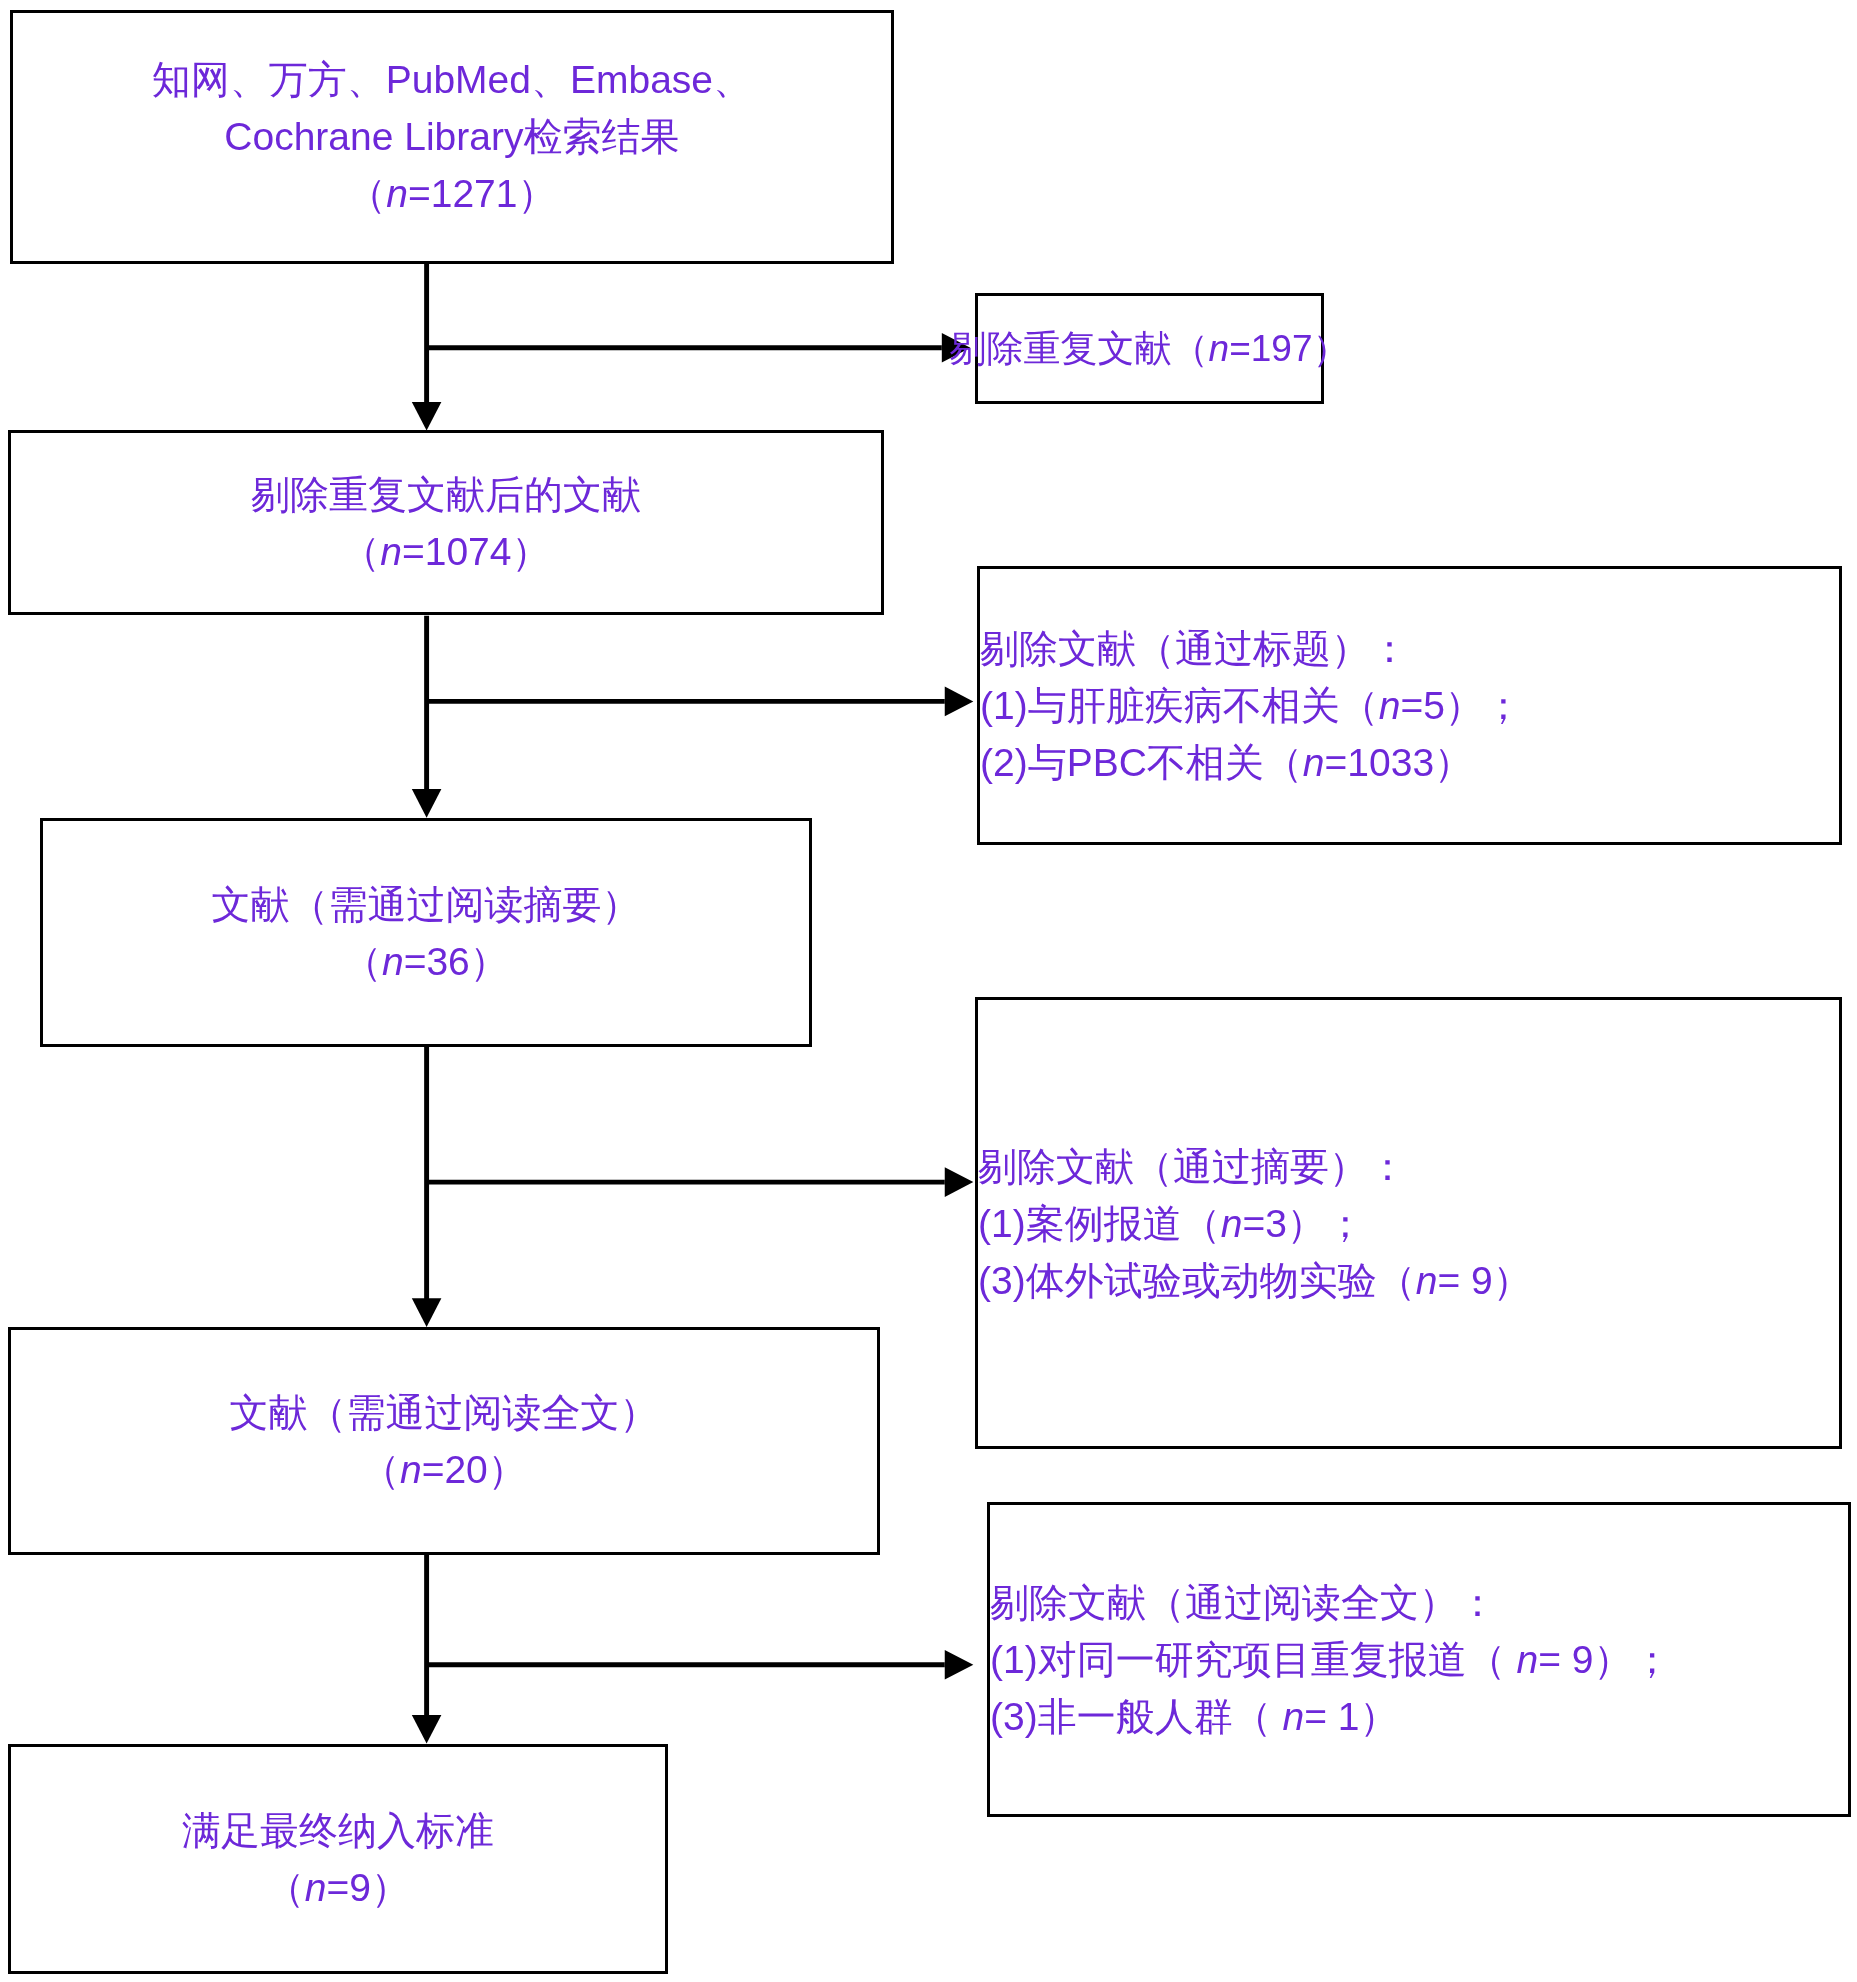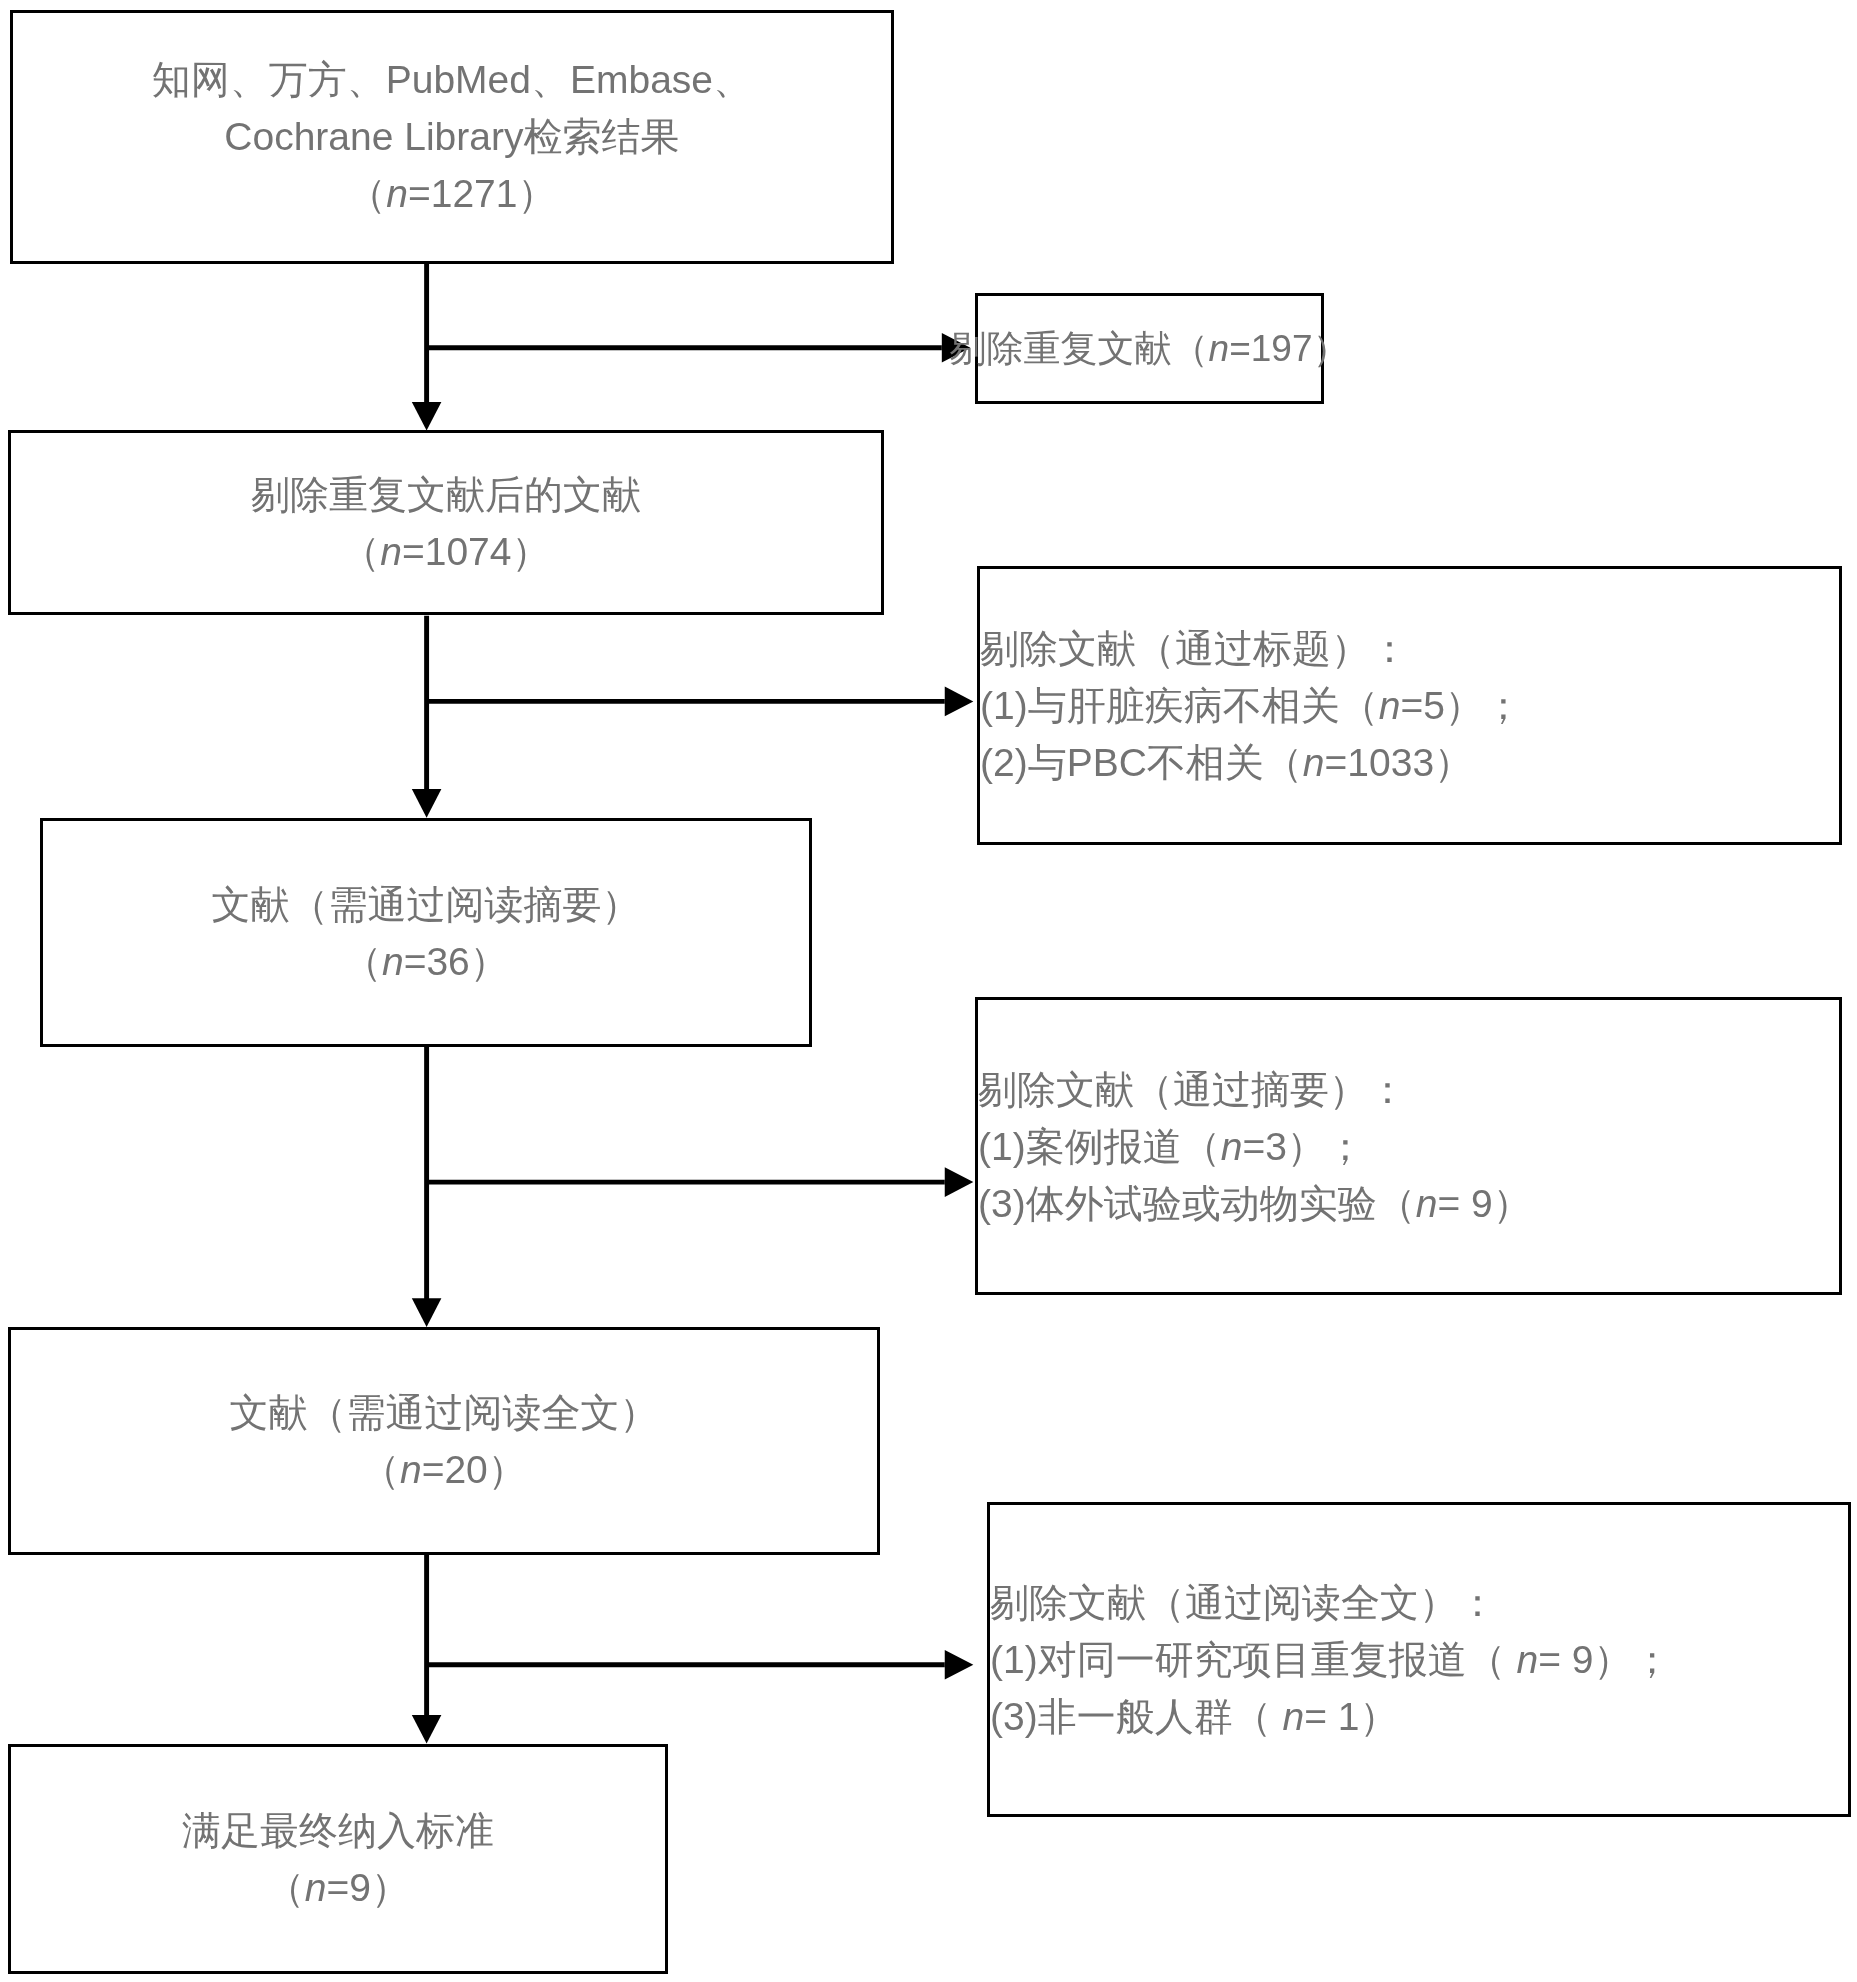--- a/index.html
+++ b/index.html
@@ -2,21 +2,21 @@
 <html><head>
 <meta charset="utf-8">
 <style>
   html,body{margin:0;padding:0;background:#ffffff;}
   #canvas{
     position:relative;
     width:1858px;
     height:1983px;
     background:#ffffff;
     font-family:"Liberation Sans", sans-serif;
-    color:#737373;
+    color:#6d28d9;
     overflow:hidden;
   }
   .box{
     position:absolute;
     box-sizing:border-box;
     border:3.9px solid #000000;
     background:#ffffff;
     display:flex;
     flex-direction:column;
     justify-content:center;
@@ -92,21 +92,21 @@
   <div class="box center fit" style="left:975px;top:293px;width:349px;height:111px;justify-content:center;">
       <div class="line">剔除重复文献（<i>n</i>=197）</div>
     </div>
 
   <div class="box left" style="left:977px;top:566px;width:865px;height:279px;">
       <div class="line">剔除文献（通过标题）：</div>
       <div class="line">(1)与肝脏疾病不相关（<i>n</i>=5）；</div>
       <div class="line">(2)与PBC不相关（<i>n</i>=1033）</div>
     </div>
 
-  <div class="box left" style="left:975px;top:997px;width:867px;height:298px;">
+  <div class="box left" style="left:975px;top:997px;width:867px;height:452px;">
       <div class="line">剔除文献（通过摘要）：</div>
       <div class="line">(1)案例报道（<i>n</i>=3）；</div>
       <div class="line">(3)体外试验或动物实验（<i>n</i>= 9）</div>
     </div>
 
   <div class="box left" style="left:975px;top:1502px;width:864px;height:315px;margin-left:12px;">
       <div class="line">剔除文献（通过阅读全文）：</div>
       <div class="line">(1)对同一研究项目重复报道（ <i>n</i>= 9）；</div>
       <div class="line">(3)非一般人群（ <i>n</i>= 1）</div>
     </div>

